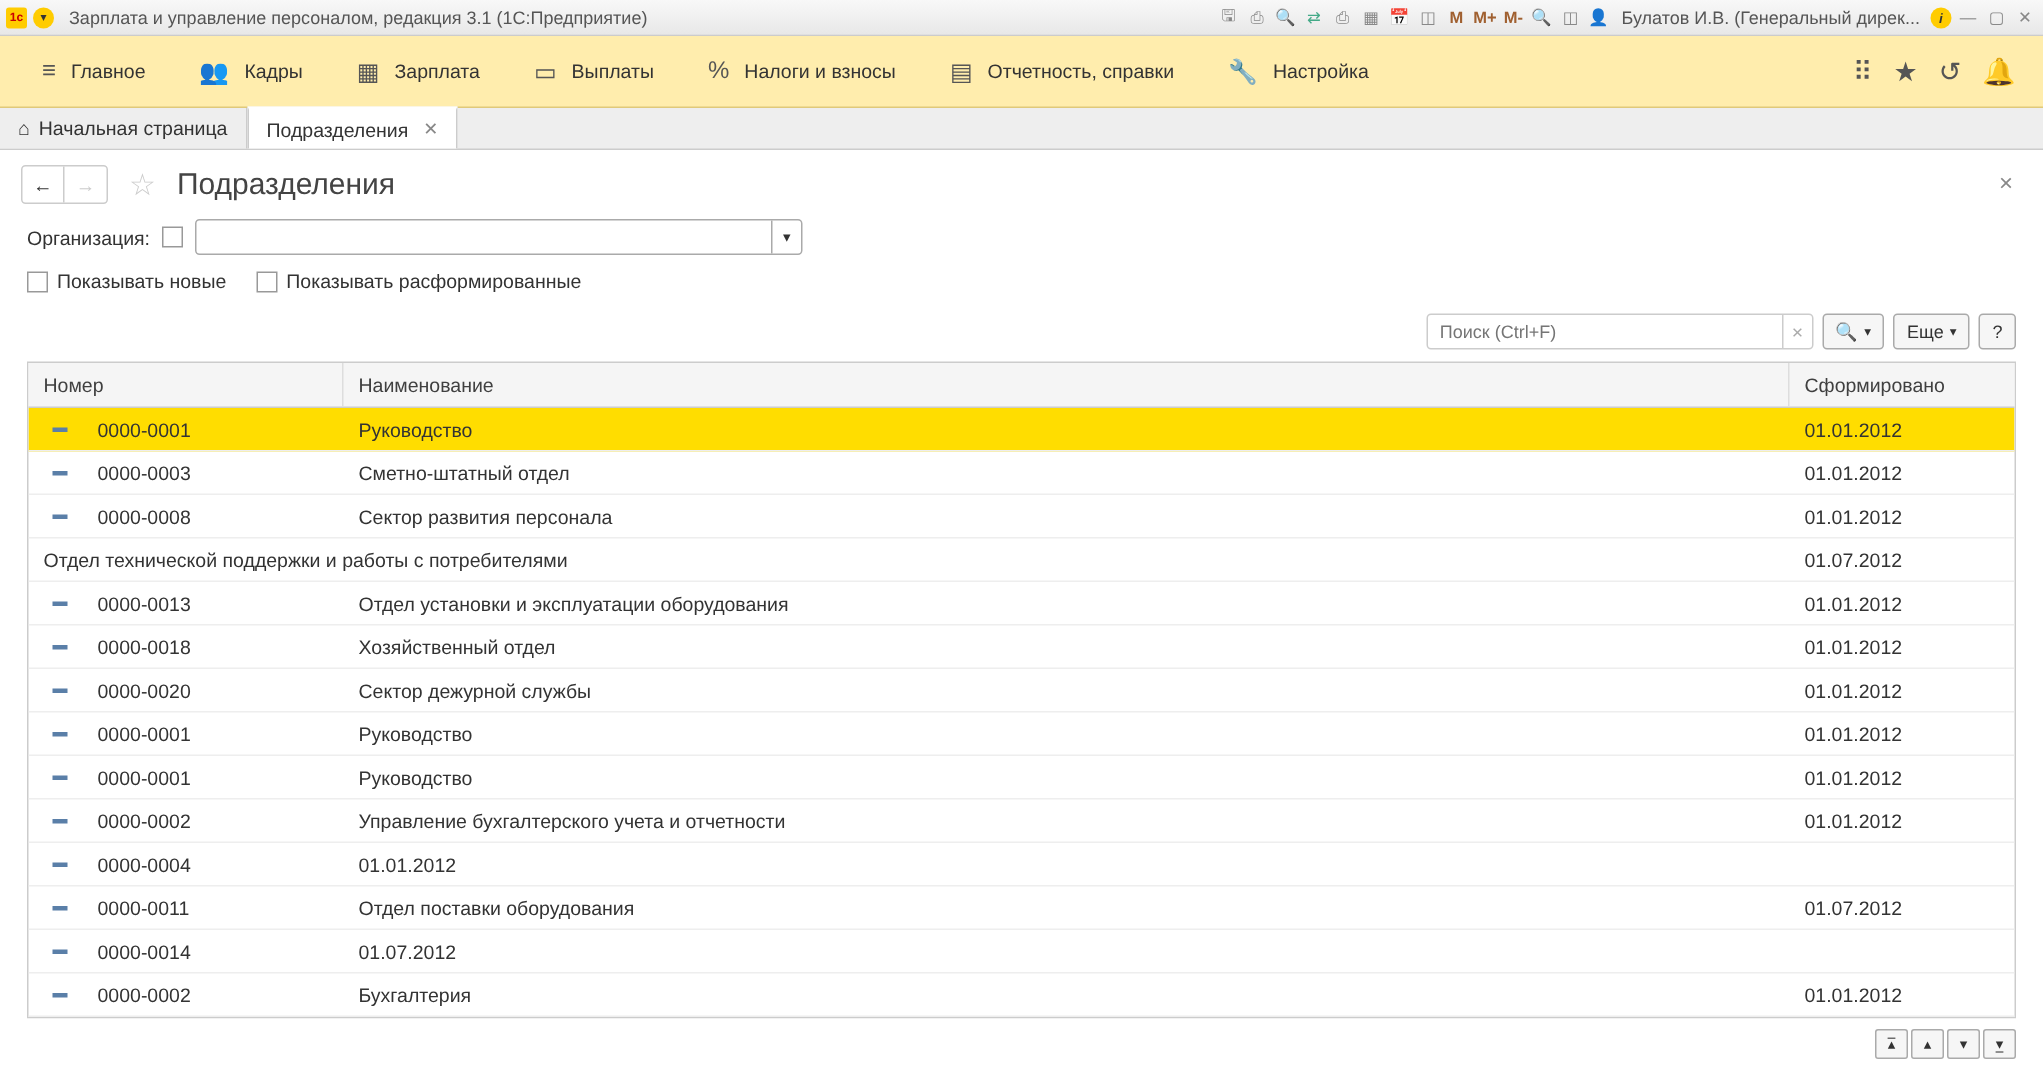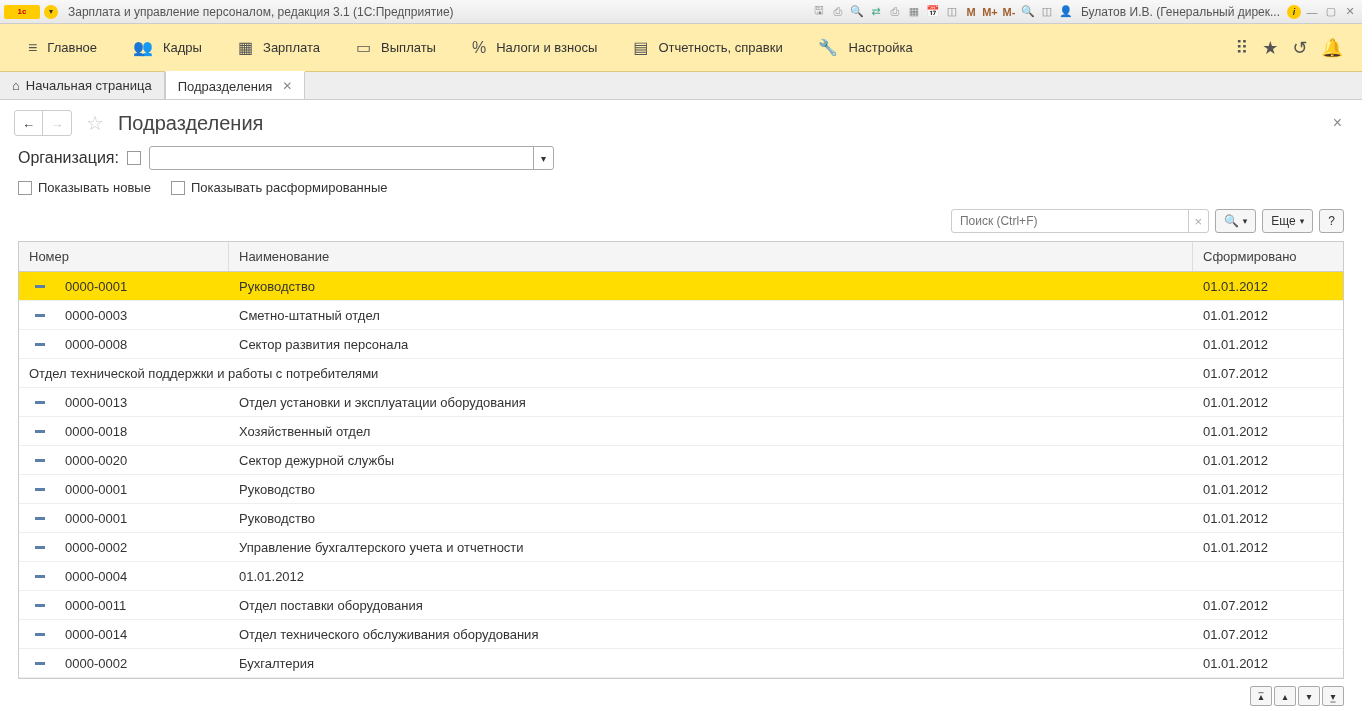--- a/index.html
+++ b/index.html
@@ -1,21 +1,21 @@
 <!DOCTYPE html>
 <html><head>
 <meta charset="utf-8">
 <style>
 * { box-sizing: border-box; margin: 0; padding: 0; font-family: Arial, sans-serif; }
 body { font-size: 13px; color: #333; background: #fff; overflow: hidden; }
 
 
 .titlebar { height: 24px; background: linear-gradient(#f8f8f8, #e8e8e8); border-bottom: 1px solid #ccc; display: flex; align-items: center; padding: 0 4px; }
 .titlebar-left { display: flex; align-items: center; gap: 4px; }
-.titlebar-icon { width: 36px; height: 14px; background: #fc0; border-radius: 2px; font-size: 8px; display: flex; align-items: center; justify-content: center; color: #c00; font-weight: bold; }
+.titlebar-icon { width: 14px; height: 14px; background: #fc0; border-radius: 2px; font-size: 8px; display: flex; align-items: center; justify-content: center; color: #c00; font-weight: bold; }
 .titlebar-dropdown { width: 14px; height: 14px; background: #fc0; border-radius: 50%; display: flex; align-items: center; justify-content: center; font-size: 8px; }
 .titlebar-text { font-size: 12px; color: #555; margin-left: 6px; text-align: center; }
 .titlebar-right { margin-left: auto; display: flex; align-items: center; gap: 3px; }
 .tbr-icon { width: 16px; height: 16px; display: flex; align-items: center; justify-content: center; font-size: 11px; color: #888; cursor: pointer; }
 .tbr-icon.m { font-size: 11px; font-weight: bold; color: #a06030; }
 .tbr-user { font-size: 12px; color: #555; margin: 0 4px; }
 .tbr-info { width: 14px; height: 14px; background: #fc0; border-radius: 50%; font-size: 9px; display: flex; align-items: center; justify-content: center; font-style: italic; font-weight: bold; }
 
 
 .mainmenu { height: 48px; background: #ffedad; border-bottom: 1px solid #e0c97a; display: flex; align-items: center; padding: 0 10px; }
@@ -35,21 +35,21 @@
 .pageheader { padding: 10px 14px 6px; display: flex; align-items: center; gap: 8px; }
 .nav-btns { display: flex; border: 1px solid #ccc; border-radius: 3px; }
 .nav-btn { width: 28px; height: 24px; display: flex; align-items: center; justify-content: center; cursor: pointer; }
 .nav-btn:first-child { border-right: 1px solid #ccc; }
 .star-icon { font-size: 20px; color: #ccc; margin: 0 6px; cursor: pointer; }
 .page-title { font-size: 20px; color: #444; }
 .page-close { margin-left: auto; font-size: 16px; color: #888; cursor: pointer; padding: 0 6px; }
 
 
 .filter-row { padding: 4px 18px; display: flex; align-items: center; gap: 8px; }
-.filter-label { font-size: 16px; }
+.filter-label { font-size: 13px; }
 .checkbox { width: 14px; height: 14px; border: 1px solid #999; background: #fff; cursor: pointer; }
 .org-select { width: 405px; height: 24px; border: 1px solid #aaa; border-radius: 3px; display: flex; align-items: center; }
 .org-select-input { flex: 1; height: 100%; border: none; padding: 0 6px; outline: none; background: transparent; }
 .org-select-btn { width: 20px; height: 100%; border-left: 1px solid #aaa; display: flex; align-items: center; justify-content: center; cursor: pointer; font-size: 10px; }
 
 
 .check-row { padding: 6px 18px 10px; display: flex; align-items: center; gap: 20px; }
 .check-item { display: flex; align-items: center; gap: 6px; cursor: pointer; }
 
 
@@ -302,21 +302,20 @@
           <span>0000-0011</span>
         </div>
         <div class="td col-name">Отдел поставки оборудования</div>
         <div class="td col-date">01.07.2012</div>
       </div>
       <div class="tr">
         <div class="td col-num">
           <div class="row-icon"></div>
           <span>0000-0014</span>
         </div>
-        <div class="td col-name">Отдел технического обслуживания оборудования</div>
         <div class="td col-date">01.07.2012</div>
       </div>
       <div class="tr">
         <div class="td col-num">
           <div class="row-icon"></div>
           <span>0000-0002</span>
         </div>
         <div class="td col-name">Бухгалтерия</div>
         <div class="td col-date">01.01.2012</div>
       </div>

